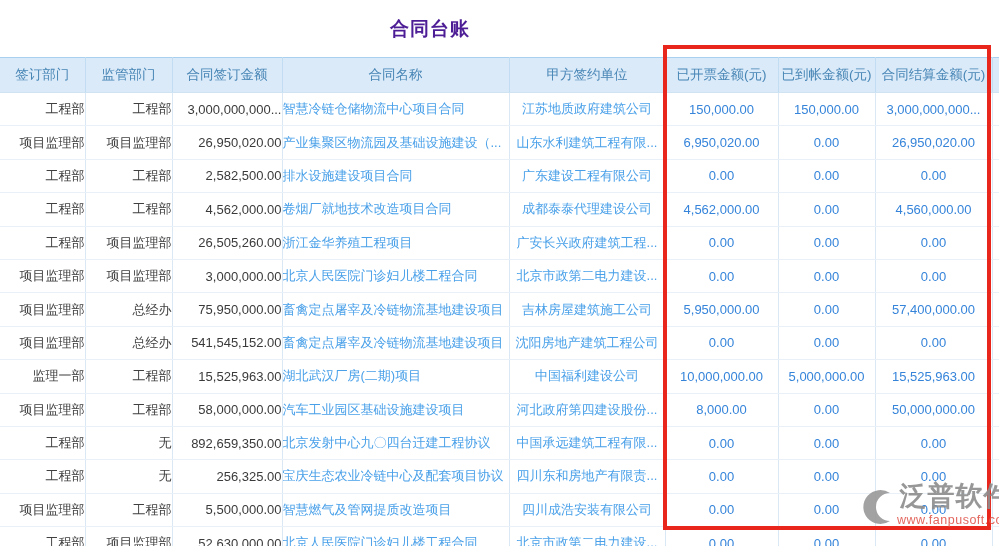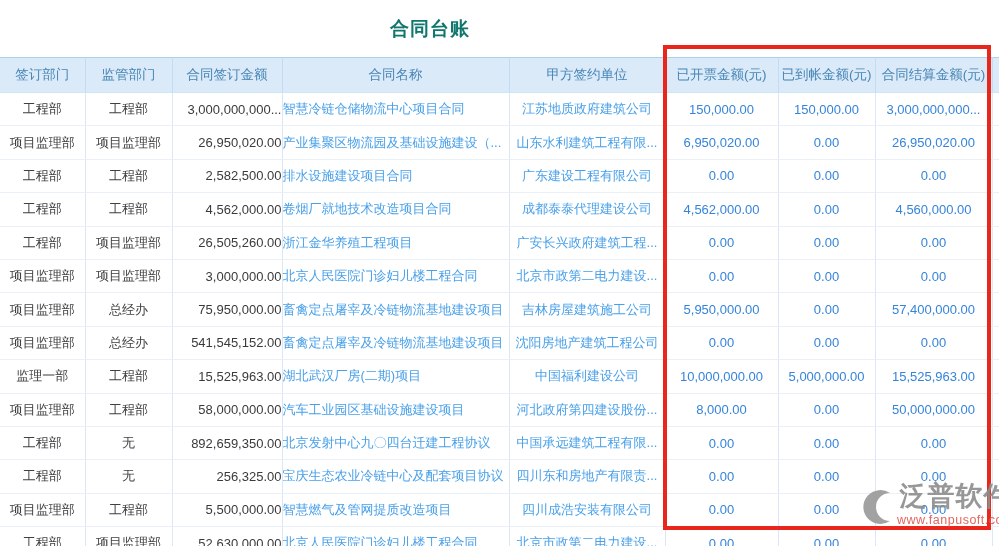--- a/index.html
+++ b/index.html
@@ -1,36 +1,36 @@
 <!DOCTYPE html>
 <html><head>
 <meta charset="utf-8">
 <style>
   html,body{margin:0;padding:0;}
   body{
     width:999px;height:546px;overflow:hidden;position:relative;
     background:#ffffff;font-family:"Liberation Sans",sans-serif;
   }
   .title-wrap{height:57px;width:860px;display:flex;align-items:center;justify-content:center;}
-  .page-title{margin:4px;font-size:19px;font-weight:bold;color:#0f766e;letter-spacing:1px;}
+  .page-title{margin:4px;font-size:19px;font-weight:bold;color:#4c1d95;letter-spacing:1px;}
 
   table.ledger{border-collapse:collapse;table-layout:fixed;width:999px;}
   table.ledger th{
     height:30px;background:#dbeaf8;color:#4886b6;font-weight:normal;font-size:13.5px;
     border-top:1px solid #a9d0ee;border-right:1px solid #c2dcf1;border-bottom:1px solid #cfe3f3;
     text-align:center;white-space:nowrap;overflow:hidden;padding:8px 2px;box-sizing:border-box;
   }
   table.ledger th:last-child{border-right:none;}
   table.ledger td{
     height:33.4px;font-size:13px;background:#ffffff;
     border-right:1px solid #d9e8f4;border-bottom:1px solid #e9f0f7;
     white-space:nowrap;overflow:hidden;text-overflow:clip;padding:0;box-sizing:border-box;
   }
   table.ledger td:last-child{border-right:none;}
-  td.dept{text-align:center;color:#404040;}
+  td.dept{text-align:right;color:#404040;}
   td.amount{text-align:right;color:#3a3a3a;padding-right:12px;}
   td.link-name{text-align:left;padding-left:10px;margin-top:20px;}
   td.link-party{text-align:center;padding-left:20px;}
   td.amount-blue{text-align:center;color:#3584da;padding-right:12px;}
   .cell-link{color:#49a0e9;cursor:pointer;}
 
   .highlight-box{
     position:absolute;left:663px;top:45px;width:328px;height:485px;
     border:4px solid #e8261b;box-sizing:border-box;pointer-events:none;z-index:5;
   }

